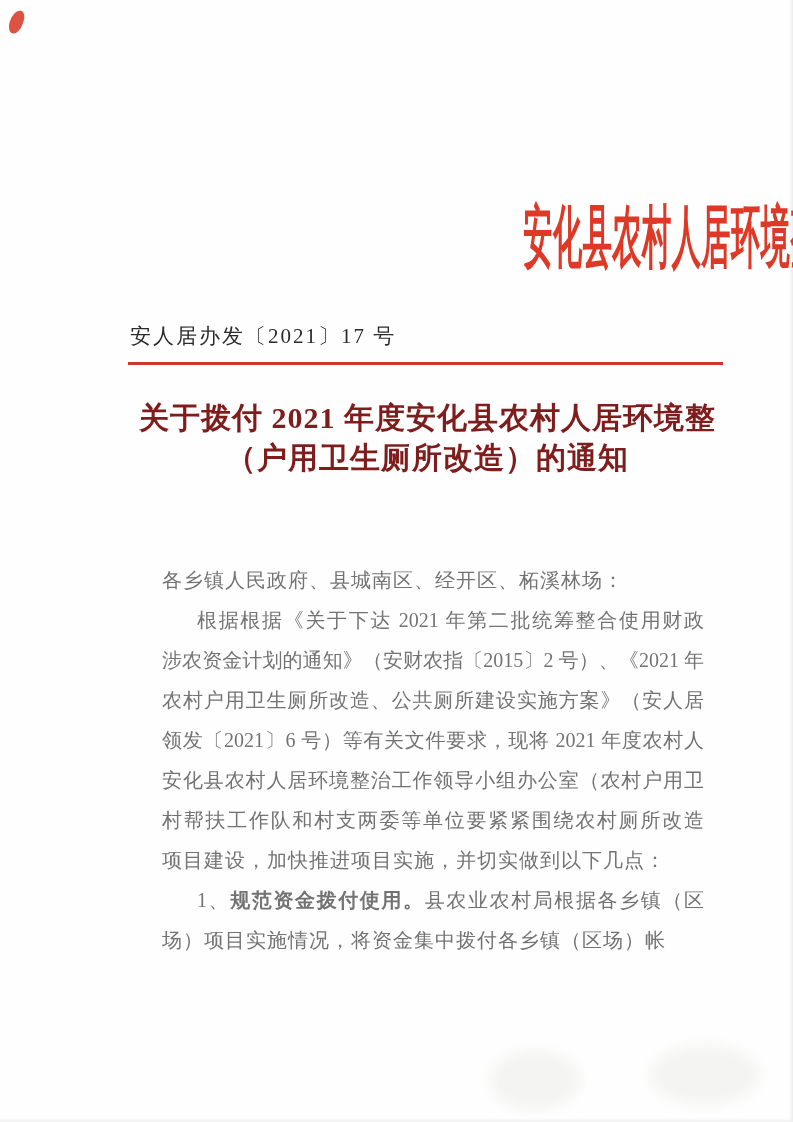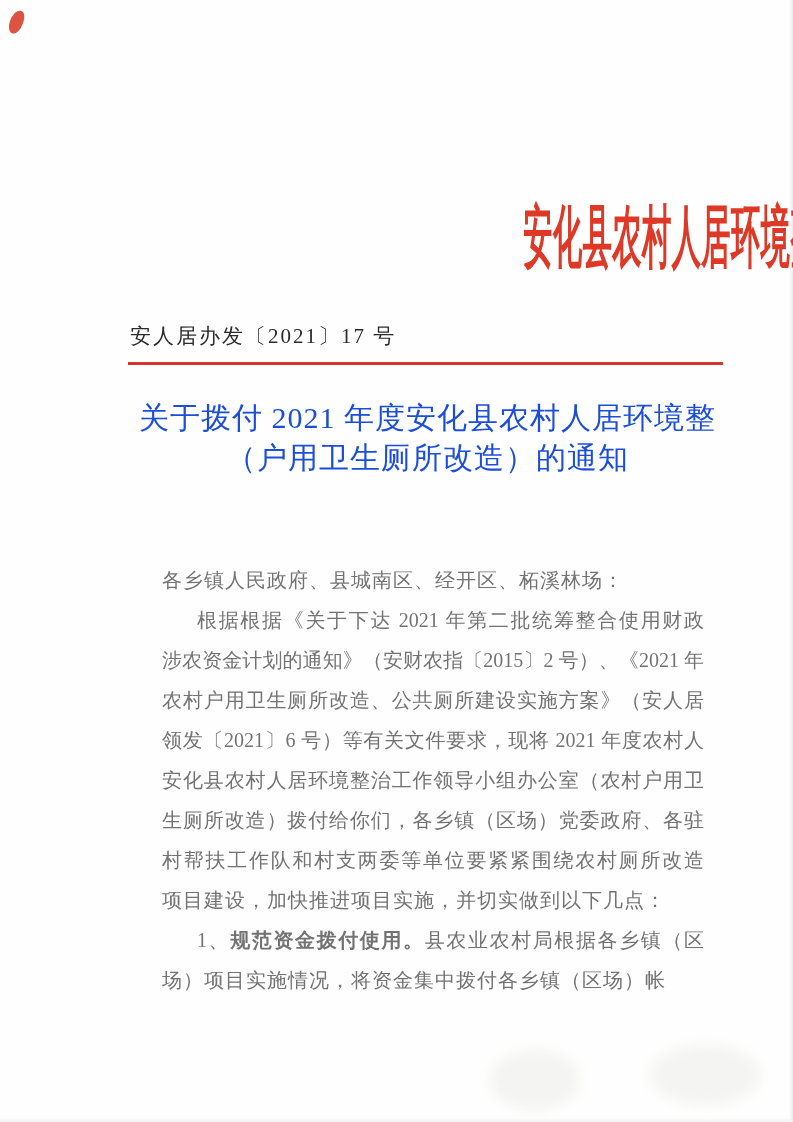--- a/index.html
+++ b/index.html
@@ -58,23 +58,23 @@
   }
   .red-rule {
     position: absolute; top: 362px; left: -2px;
     width: 595px; height: 3px;
     background: #d3352b;
   }
   .notice-title {
     position: absolute; top: 398px; left: 0; width: 100%;
     text-align: center;
     font-size: 30px; line-height: 40px;
-    font-weight: 400;
+    font-weight: 700;
     letter-spacing: 1px;
-    color: #1d4ed8;
+    color: #7f1d1d;
   }
   .notice-body {
     position: absolute; top: 560px; left: 32px; width: 542px;
     font-size: 20px;
     color: #737373;
   }
   .body-line {
     height: 40px; line-height: 40px;
     overflow: hidden;
     text-align: justify;
@@ -114,21 +114,20 @@
         <div class="title-line">（户用卫生厕所改造）的通知</div>
       </div>
 
     <div class="notice-body">
         <div class="body-line no-just"><span class="seg">各乡镇人民政府、县城南区、经开区、柘溪林场：</span></div>
         <div class="body-line indent"><span class="seg">根据根据《关于下达 2021 年第二批统筹整合使用财政</span></div>
         <div class="body-line"><span class="seg">涉农资金计划的通知》（安财农指〔2015〕2 号）、《2021 年</span></div>
         <div class="body-line"><span class="seg">农村户用卫生厕所改造、公共厕所建设实施方案》（安人居</span></div>
         <div class="body-line"><span class="seg">领发〔2021〕6 号）等有关文件要求，现将 2021 年度农村人</span></div>
         <div class="body-line"><span class="seg">安化县农村人居环境整治工作领导小组办公室（农村户用卫</span></div>
-        <div class="body-line"><span class="seg">生厕所改造）拨付给你们，各乡镇（区场）党委政府、各驻</span></div>
         <div class="body-line"><span class="seg">村帮扶工作队和村支两委等单位要紧紧围绕农村厕所改造</span></div>
         <div class="body-line no-just"><span class="seg">项目建设，加快推进项目实施，并切实做到以下几点：</span></div>
         <div class="body-line indent"><span class="seg">1、</span><span class="seg-bold">规范资金拨付使用。</span><span class="seg">县农业农村局根据各乡镇（区</span></div>
         <div class="body-line no-just"><span class="seg">场）项目实施情况，将资金集中拨付各乡镇（区场）帐户；</span></div>
       </div>
 
   </div>
 </div>
 
 </body></html>

